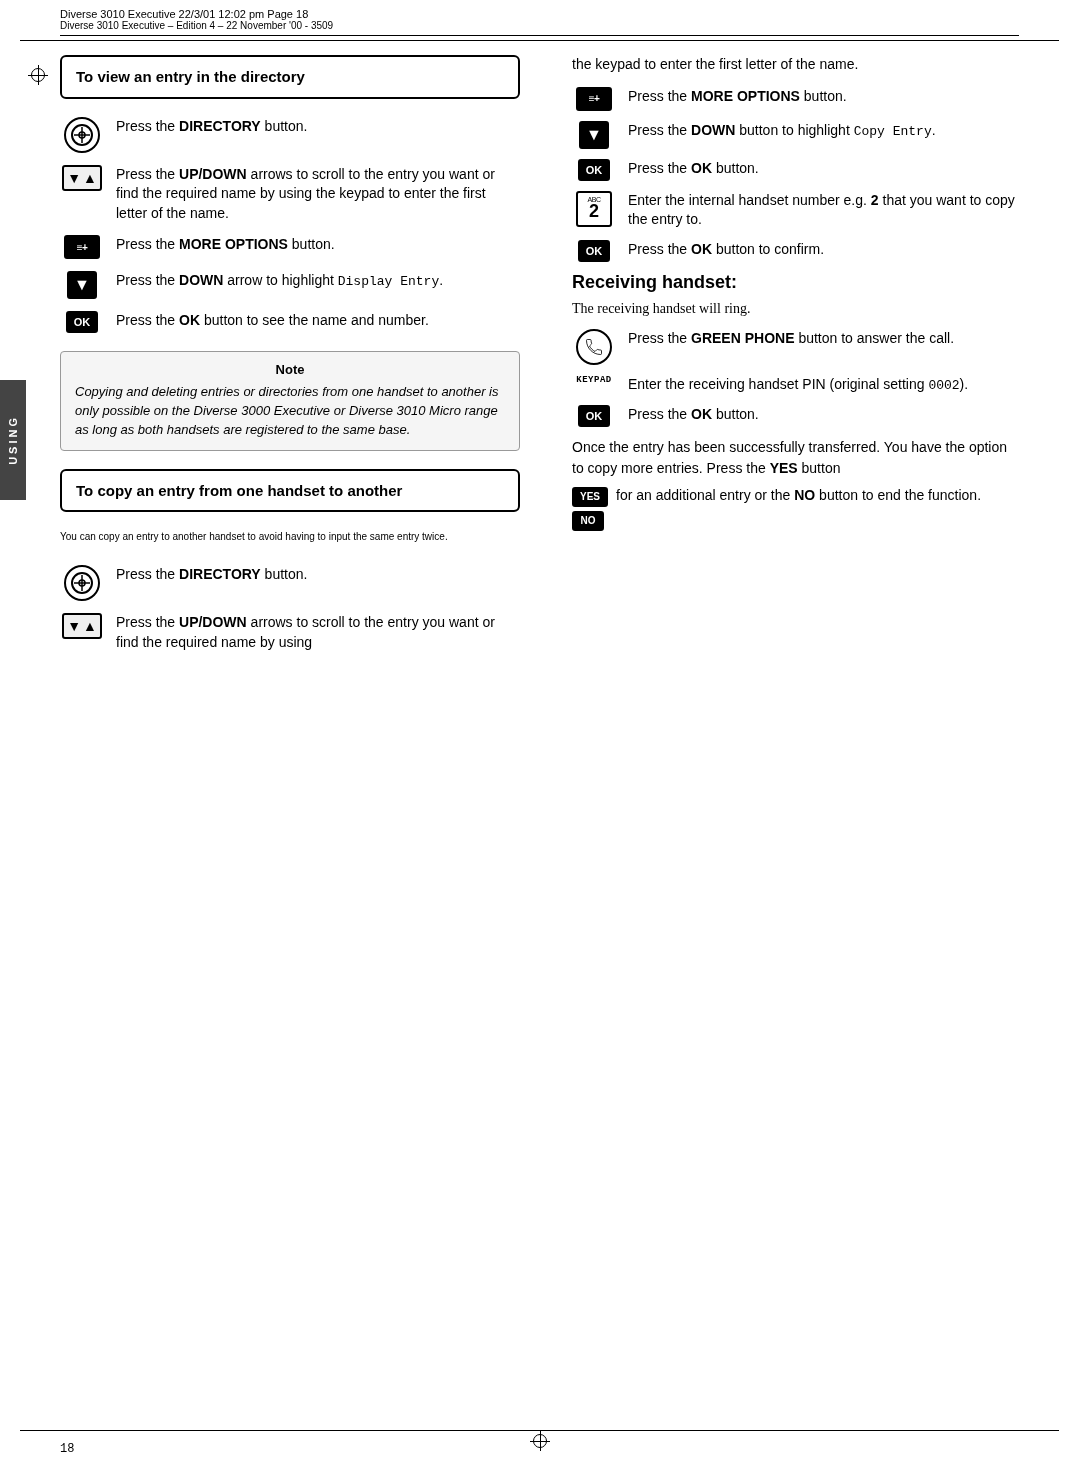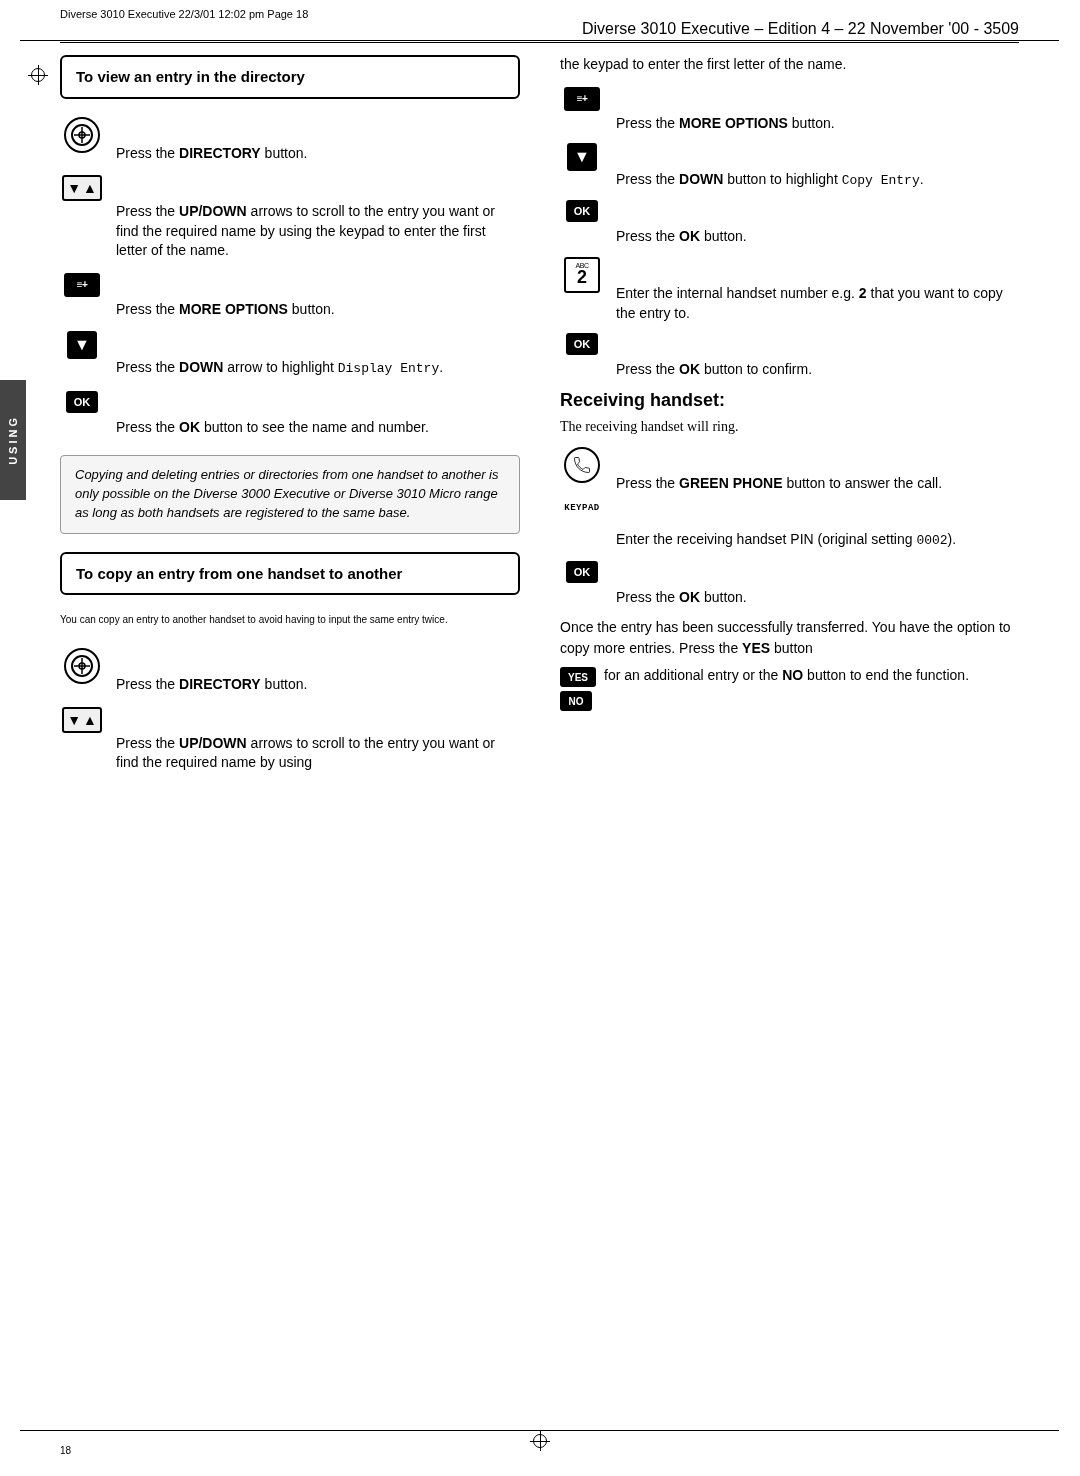--- a/index.html
+++ b/index.html
@@ -26,31 +26,31 @@
       position: absolute;
       top: 8px;
       left: 60px;
       right: 60px;
       font-size: 11px;
       color: #000;
       border-bottom: 1px solid #000;
       padding-bottom: 4px;
     }
     .page-header .line1 { display: flex; justify-content: space-between; }
-    .page-header .line2 { text-align: right; font-size: 16px; }
+    .page-header .line2 { text-align: left; font-size: 10px; }
 
     
     .main-content {
       position: absolute;
       top: 55px;
       left: 60px;
       right: 60px;
       bottom: 60px;
       display: flex;
-      gap: 0px;
+      gap: 12px;
     }
 
     
     .left-col {
       width: 480px;
       padding-right: 20px;
       position: relative;
     }
 
     
@@ -86,21 +86,20 @@
       width: 44px;
       display: flex;
       align-items: center;
       justify-content: center;
       flex-shrink: 0;
     }
     .instruction-text {
       flex: 1;
       font-size: 14px;
       line-height: 1.4;
-      margin-top: 27px;
     }
 
     
     .icon-directory {
       width: 36px;
       height: 36px;
       border-radius: 50%;
       border: 2px solid #000;
       display: flex;
       align-items: center;
@@ -265,21 +264,22 @@
       font-size: 18px;
       margin-bottom: 8px;
       margin-top: 4px;
     }
 
     
     .page-number {
       position: absolute;
       bottom: 20px;
       left: 60px;
-      font-size: 10px;
+      font-size: 12px;
+      font-family: Liberation Mono, monospace;
     }
 
     
     .side-tab {
       position: absolute;
       left: 0;
       top: 380px;
       width: 26px;
       height: 120px;
       background: #444;
@@ -432,20 +432,21 @@
       <div class="instruction-row">
         <div class="instruction-icon">
           <div class="icon-ok">OK</div>
         </div>
         <div class="instruction-text">
           Press the <span class="bold">OK</span> button to see the name and number.
         </div>
       </div>
 
       <div class="note-box">
+        <div class="note-title">Note</div>
         <div class="note-text">Copying and deleting entries or directories from one handset to another is only possible on the Diverse 3000 Executive or Diverse 3010 Micro range as long as both handsets are registered to the same base.</div>
       </div>
 
       <div class="section-box">
         <div class="section-box-title">To copy an entry from one handset to another</div>
       </div>
 
       <div style="margin-bottom: 21px; font-size:10px; line-height:1.4;">You can copy an entry to another handset to avoid having to input the same entry twice.</div>
 
       <div class="instruction-row">

